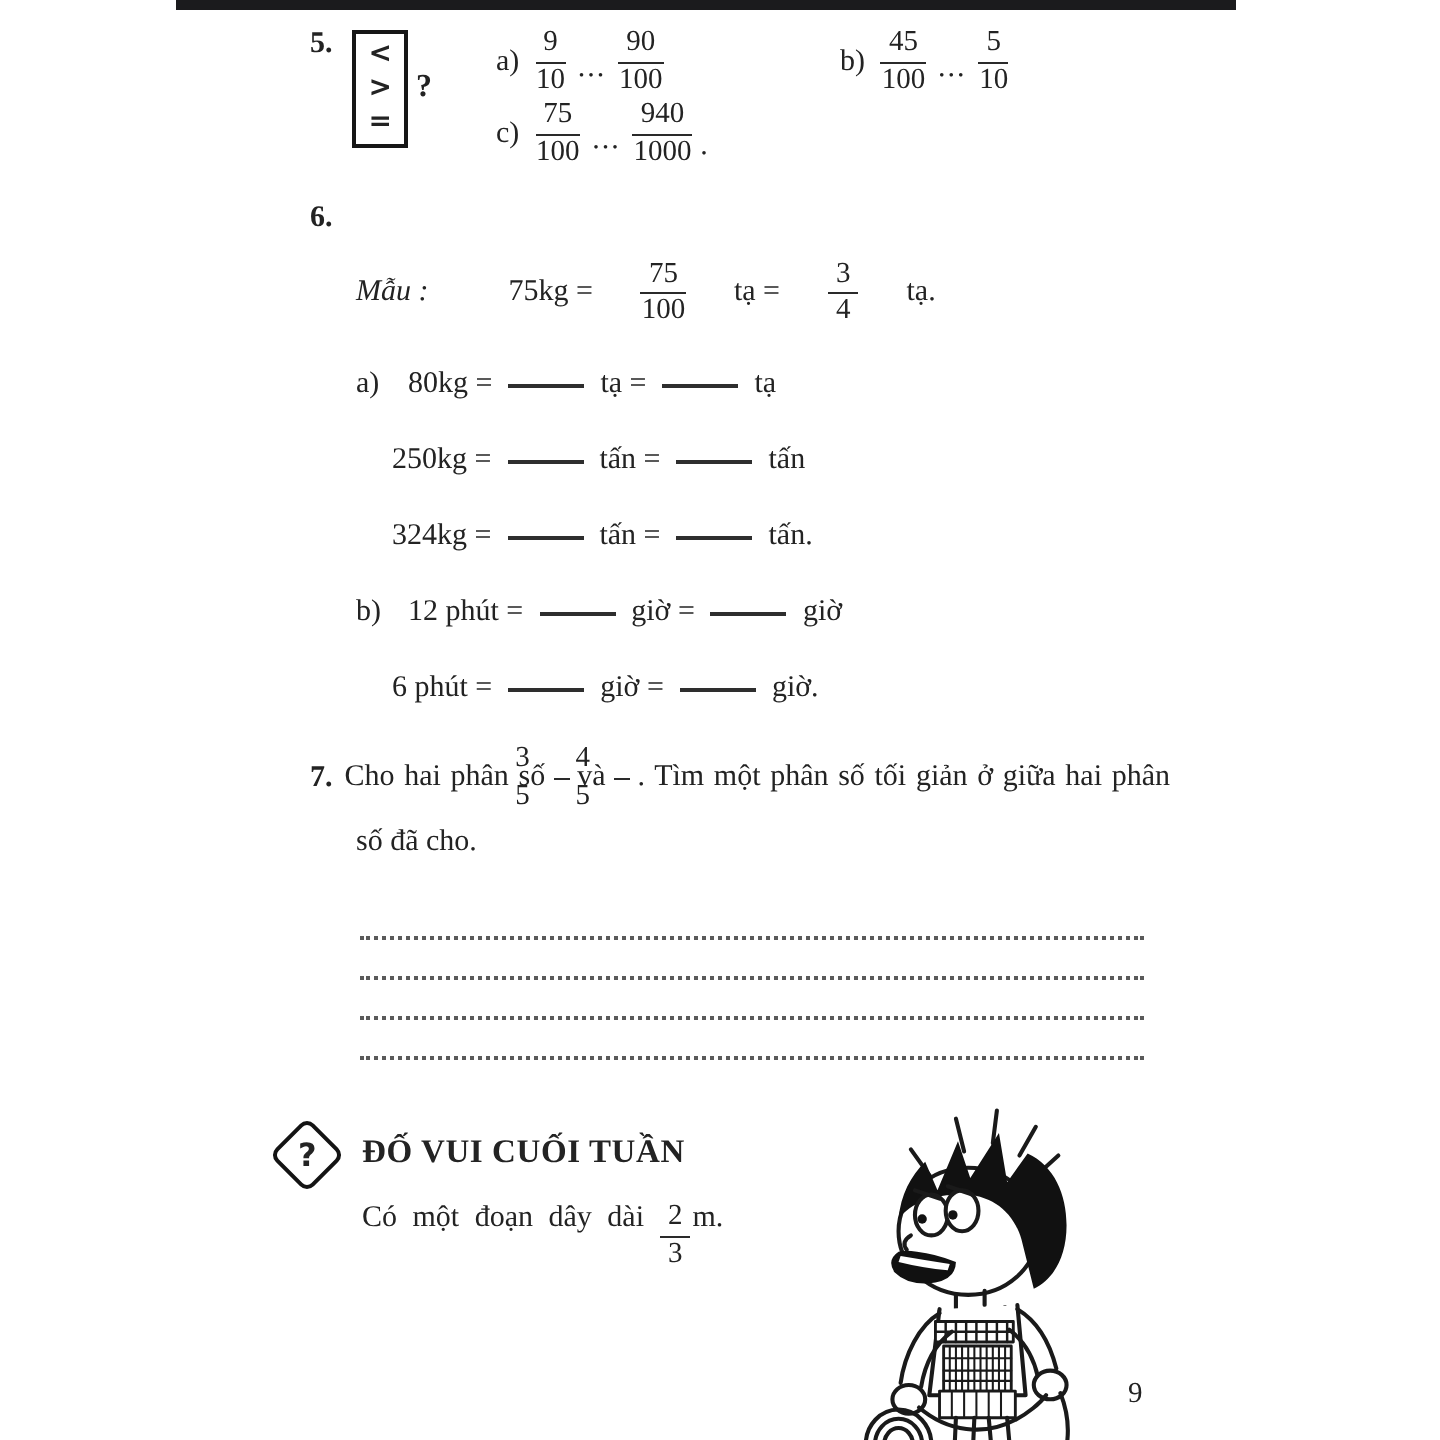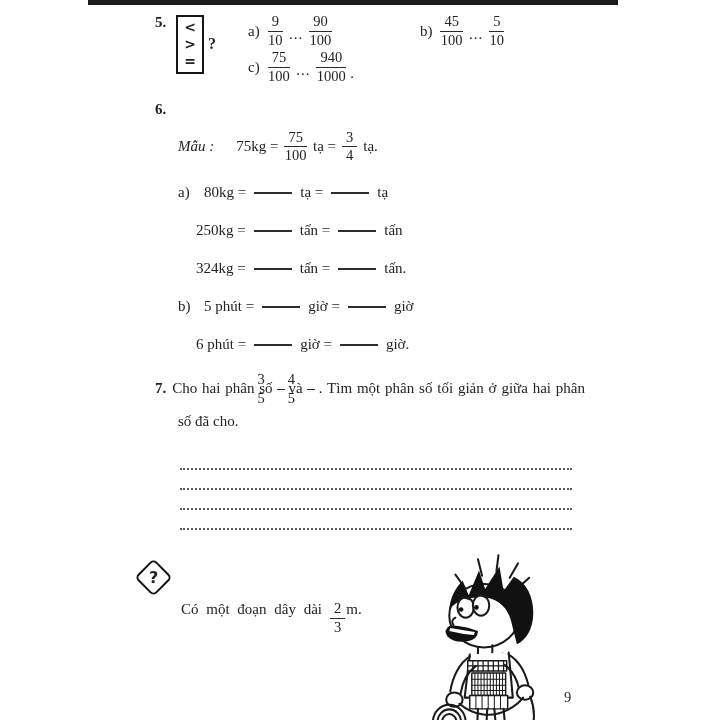--- a/index.html
+++ b/index.html
@@ -28,21 +28,21 @@
   .ex5-grid { display:grid; grid-template-columns:172px auto; row-gap:2px; align-items:center; }
   .cmp-item { display:flex; align-items:center; }
   .cmp-item .dots { margin:6px 2px 0; letter-spacing:1px; }
   .cmp-item .suffix { align-self:flex-end; padding-bottom:3px; }
   .cmp-label { margin-right:4px; }
 
   
   .ex6-header { display:flex; margin:16px 0 0 155px; }
   .ex6-example { display:flex; align-items:center; margin:12px 0 0 178px; }
   .ex6-example .lbl { font-style:italic; margin-right:20px; }
-  .ex6-example .seg { margin:0 2px;font-family:Liberation Serif, serif; }
+  .ex6-example .seg { margin:0 20px;font-family:Liberation Serif, serif; }
   .ex6-rows { margin-left:178px; margin-top:18px; }
   .fill-row { display:flex; align-items:center; height:22px; margin-bottom:16px; }
   .fill-row .row-label { display:inline-block; width:26px; }
   .fill-row.indent .row-label { width:18px; }
   .blank { display:inline-block; width:38px; height:2px; background:#2e2e2e; margin:0 8px; }
   .fill-row .seg { white-space:nowrap; }
 
   
   .ex7 { margin:10px 0 0 155px; width:430px; text-align:justify;
          line-height:30px; padding-left:23px; text-indent:-23px; }
@@ -164,21 +164,21 @@
       <div class="fill-row indent">
         <span class="row-label"></span>
         <span class="seg">324kg =</span>
         <span class="blank"></span>
         <span class="seg">tấn =</span>
         <span class="blank"></span>
         <span class="seg">tấn.</span>
       </div>
       <div class="fill-row">
         <span class="row-label">b)</span>
-        <span class="seg">5 phút =</span>
+        <span class="seg">12 phút =</span>
         <span class="blank"></span>
         <span class="seg">giờ =</span>
         <span class="blank"></span>
         <span class="seg">giờ</span>
       </div>
       <div class="fill-row indent">
         <span class="row-label"></span>
         <span class="seg">6 phút =</span>
         <span class="blank"></span>
         <span class="seg">giờ =</span>
@@ -203,20 +203,21 @@
       <div class="dotline"></div>
     </div>
   </section>
 
   <section class="puzzle">
     <div class="puzzle-left">
       <div class="puzzle-header">
         <div class="diamond-icon">
           <span>?</span>
         </div>
+        <span class="puzzle-title">ĐỐ VUI CUỐI TUẦN</span>
       </div>
       <div class="puzzle-text">
         <div class="puzzle-line1">
           <span>Có một đoạn dây dài</span>
           <span class="frac">
               <span class="fn">2</span>
               <span class="fd">3</span>
             </span>
           <span>m.</span>
         </div>

